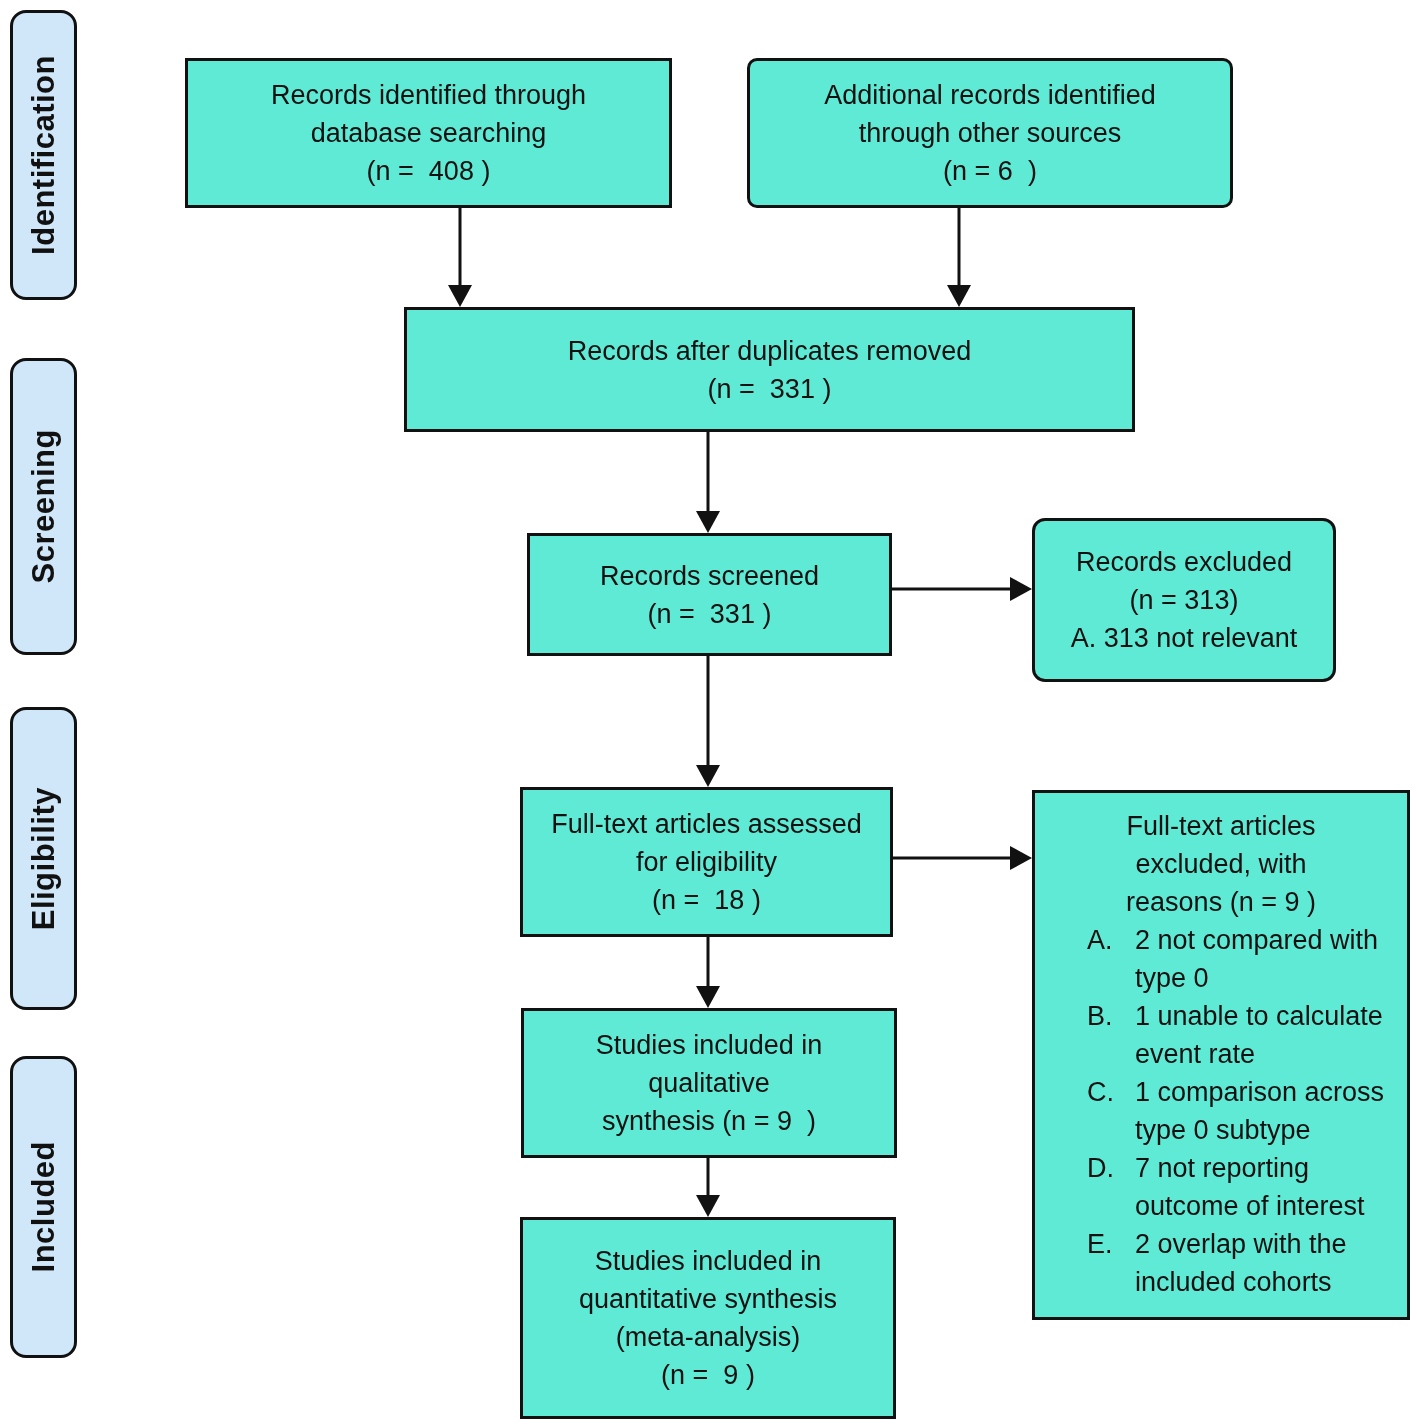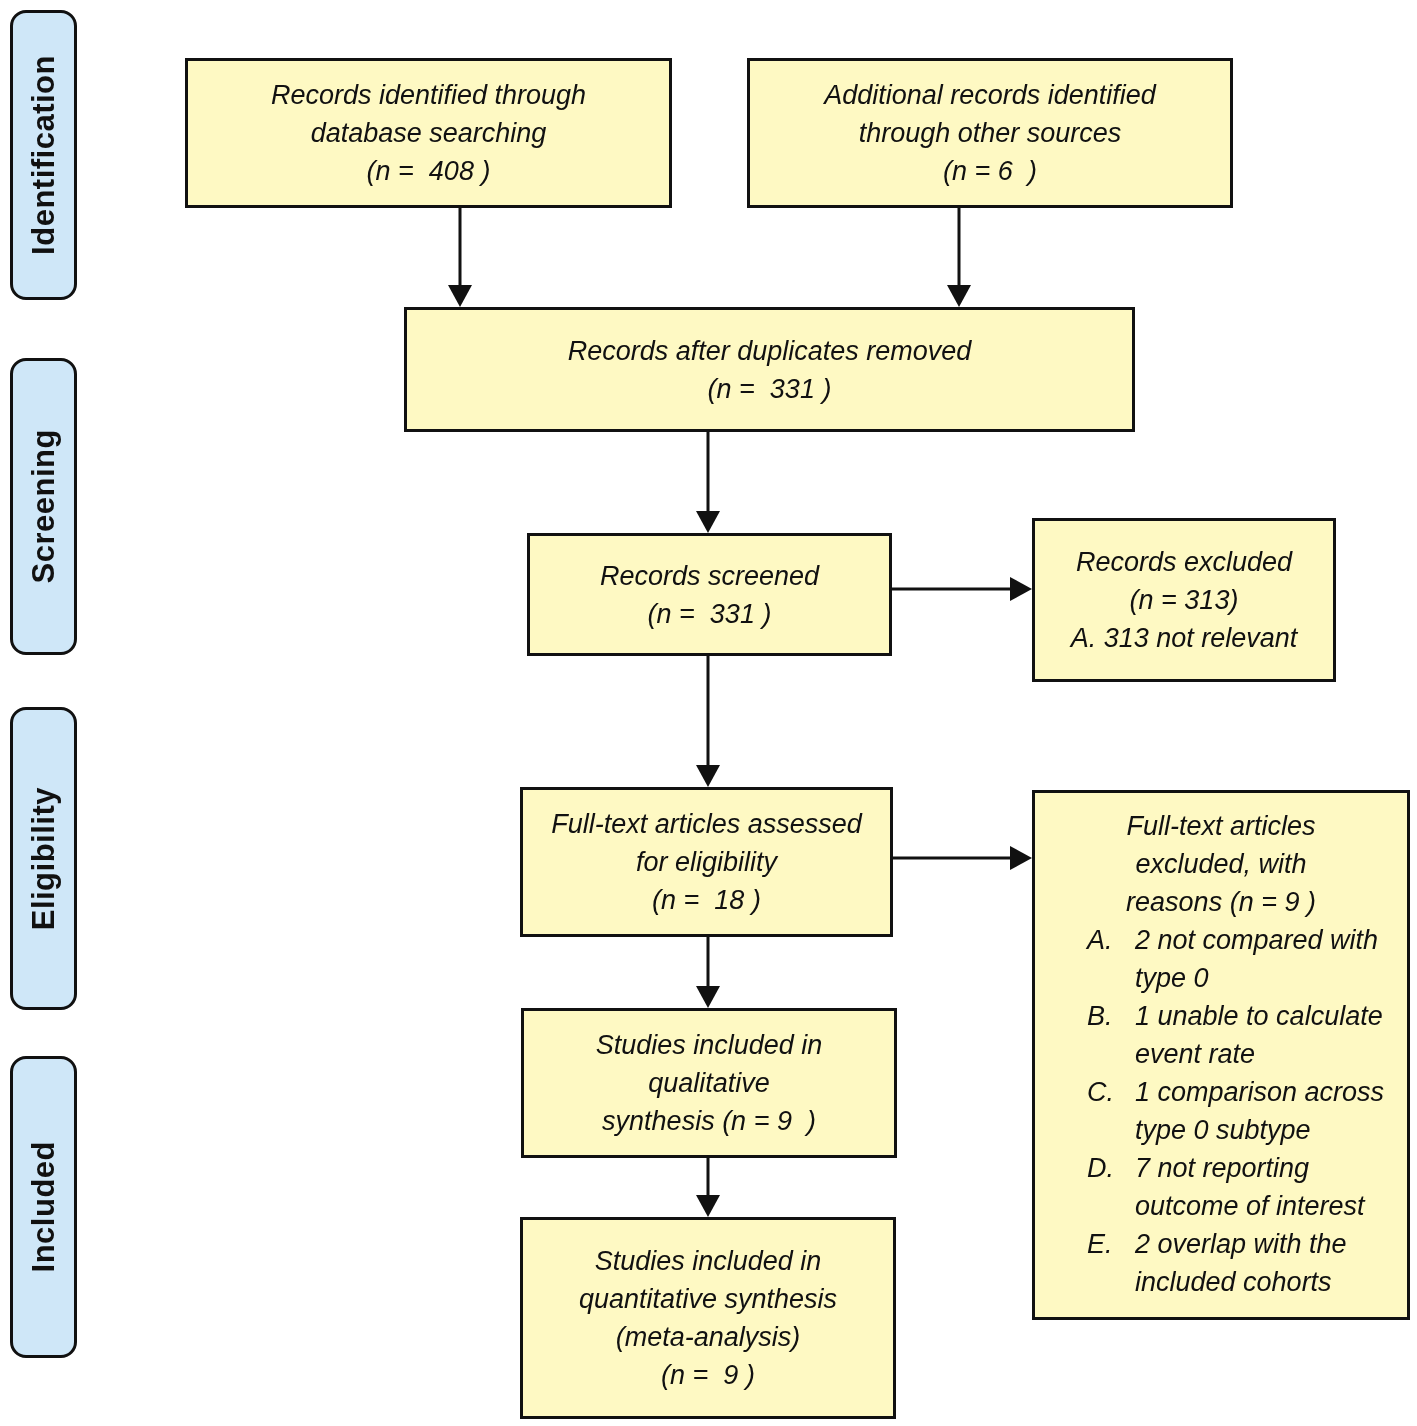--- a/index.html
+++ b/index.html
@@ -34,31 +34,30 @@
     transform: rotate(180deg);
     font-size: 31px;
     font-weight: 700;
     letter-spacing: 0.5px;
     white-space: nowrap;
     color: #111111;
   }
   
   .fbox {
     position: absolute;
-    background: #fef9c3;
+    background: #5eead4;
     border: 3px solid #111111;
     box-sizing: border-box;
     display: flex;
     align-items: center;
     justify-content: center;
     text-align: center;
     font-size: 27px;
     line-height: 38px;
     color: #111111;
-    font-style: italic;
   }
   .fbox .box-text {
     white-space: pre-wrap;
   }
   
   .fbox.reasons-box {
     flex-direction: column;
     justify-content: flex-start;
     align-items: stretch;
     padding: 14px 10px 10px 10px;
@@ -144,37 +143,37 @@
   <div class="stage" style="top:1056px; height:302px;">
     <span class="stage-text">Included</span>
   </div>
 
   <div class="fbox" style="left:185px; top:58px; width:487px; height:150px;">
     <span class="box-text">Records identified through
 database searching
 (n =  408 )</span>
   </div>
 
-  <div class="fbox" style="left:747px; top:58px; width:486px; height:150px;">
+  <div class="fbox" style="left:747px; top:58px; width:486px; height:150px;border-radius:10px;">
     <span class="box-text">Additional records identified
 through other sources
 (n = 6  )</span>
   </div>
 
   <div class="fbox" style="left:404px; top:307px; width:731px; height:125px;">
     <span class="box-text">Records after duplicates removed
 (n =  331 )</span>
   </div>
 
   <div class="fbox" style="left:527px; top:533px; width:365px; height:123px;">
     <span class="box-text">Records screened
 (n =  331 )</span>
   </div>
 
-  <div class="fbox" style="left:1032px; top:518px; width:304px; height:164px;">
+  <div class="fbox" style="left:1032px; top:518px; width:304px; height:164px;border-radius:13px;">
     <span class="box-text">Records excluded
 (n = 313)
 A. 313 not relevant</span>
   </div>
 
   <div class="fbox" style="left:520px; top:787px; width:373px; height:150px;">
     <span class="box-text">Full-text articles assessed
 for eligibility
 (n =  18 )</span>
   </div>

